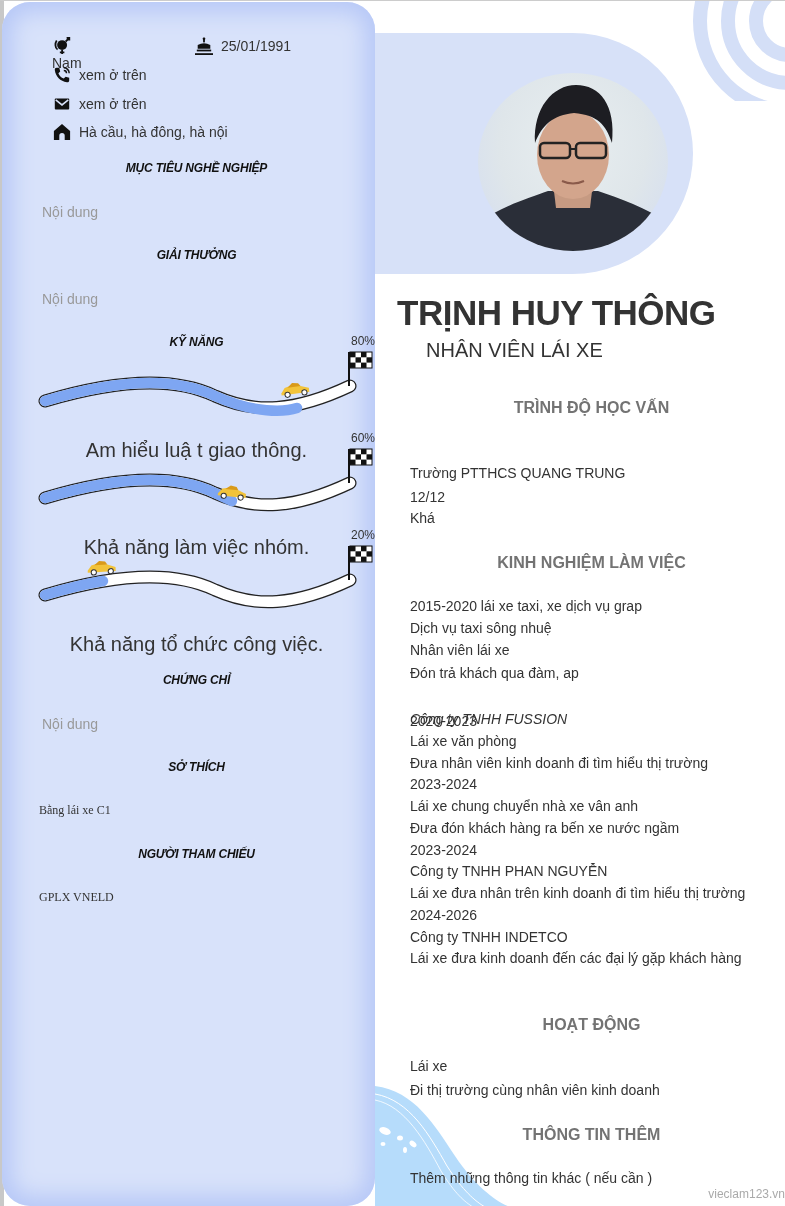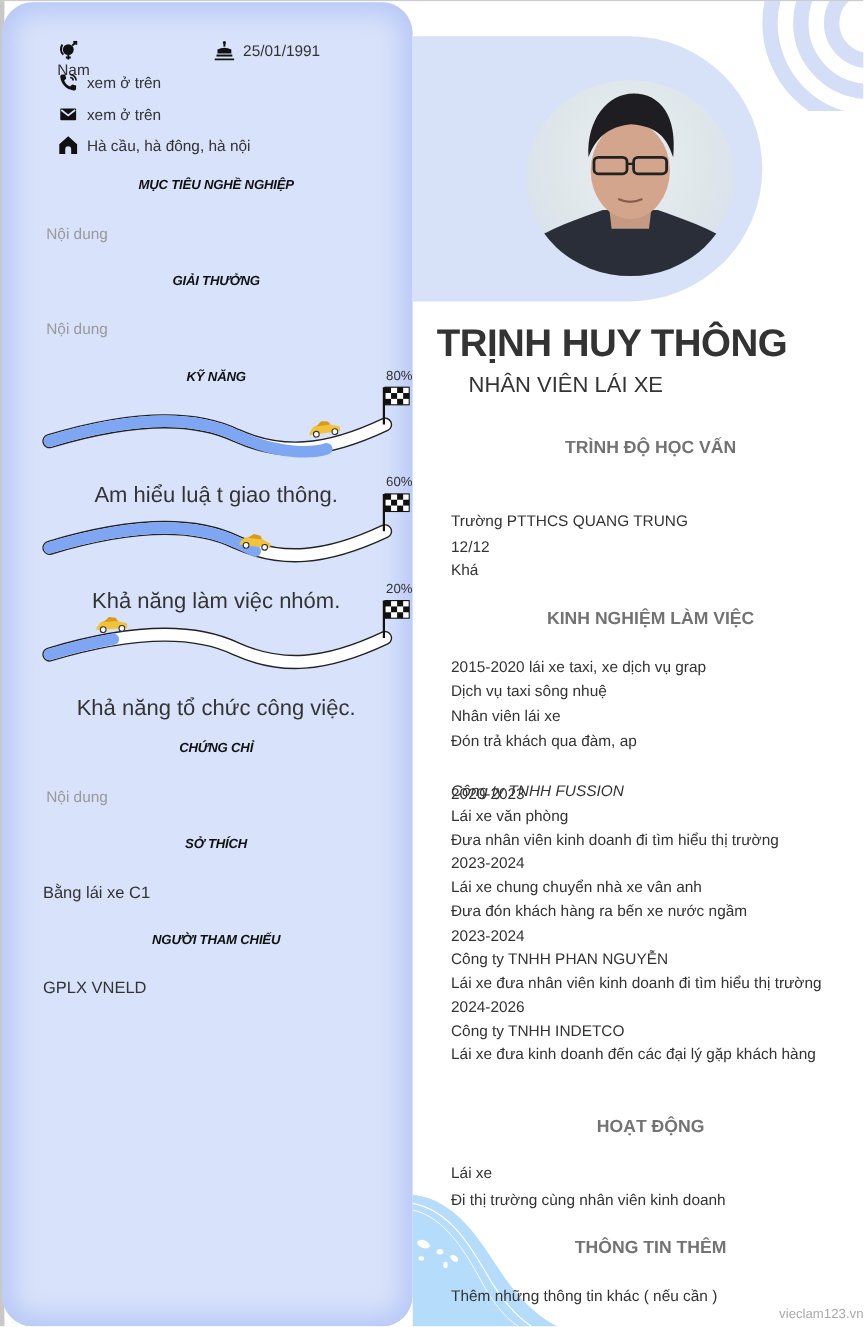--- a/index.html
+++ b/index.html
@@ -19,21 +19,21 @@
 
   .info-row { position: absolute; display: flex; align-items: center; font-size: 14px; color: #333; }
   .info-row .ico { width: 20px; height: 18px; margin-right: 7px; display: inline-flex; align-items: center; justify-content: center; }
   .info-row svg { width: 18px; height: 18px; }
 
   .side-title {
     position: absolute; left: 10px; width: 373px; text-align: center;
     font-size: 12px; font-weight: bold; color: #111; letter-spacing: -0.2px; font-style: italic;
   }
   .placeholder { position: absolute; left: 42px; font-size: 14px; color: #999; }
-  .side-text { position: absolute; left: 39px; font-size: 15px; color: #333; }
+  .side-text { position: absolute; left: 39px; font-size: 12px; color: #333; font-family: Liberation Serif, serif; }
 
   .skill { position: absolute; left: 35px; width: 345px; height: 90px; }
   .skill svg { position: absolute; left: 0; top: 0; }
   .skill-pct { position: absolute; right: 5px; top: 0; font-size: 12px; color: #333; }
   .skill-label { position: absolute; left: 10px; width: 373px; text-align: center; font-size: 20px; color: #333; }
 
   
   .photo-band {
     position: absolute; left: 375px; top: 32px; width: 318px; height: 241px;
     background: #d7e1f8;
@@ -255,21 +255,21 @@
   <div class="main-line" style="top:664px;">Đón trả khách qua đàm, ap</div>
   <div class="main-line" style="top:688px;margin-top:24px;">2020-2023</div>
   <div class="main-line" style="top:710px;font-style:italic;">Công ty TNHH FUSSION</div>
   <div class="main-line" style="top:732px;">Lái xe văn phòng</div>
   <div class="main-line" style="top:754px;">Đưa nhân viên kinh doanh đi tìm hiểu thị trường</div>
   <div class="main-line" style="top:775px;">2023-2024</div>
   <div class="main-line" style="top:797px;">Lái xe chung chuyển nhà xe vân anh</div>
   <div class="main-line" style="top:819px;">Đưa đón khách hàng ra bến xe nước ngầm</div>
   <div class="main-line" style="top:841px;">2023-2024</div>
   <div class="main-line" style="top:862px;">Công ty TNHH PHAN NGUYỄN</div>
-  <div class="main-line" style="top:884px;">Lái xe đưa nhân viên kinh doanh đi tìm hiểu thị trường</div>
+  <div class="main-line" style="top:884px;">Lái xe đưa nhân trên kinh doanh đi tìm hiểu thị trường</div>
   <div class="main-line" style="top:906px;">2024-2026</div>
   <div class="main-line" style="top:928px;">Công ty TNHH INDETCO</div>
   <div class="main-line" style="top:949px;">Lái xe đưa kinh doanh đến các đại lý gặp khách hàng</div>
 
   <div class="main-title" style="top:1015px;">HOẠT ĐỘNG</div>
   <div class="main-line" style="top:1057px;">Lái xe</div>
   <div class="main-line" style="top:1081px;">Đi thị trường cùng nhân viên kinh doanh</div>
 
   <div class="main-title" style="top:1125px;">THÔNG TIN THÊM</div>
   <div class="main-line" style="top:1169px;">Thêm những thông tin khác ( nếu cần )</div>

